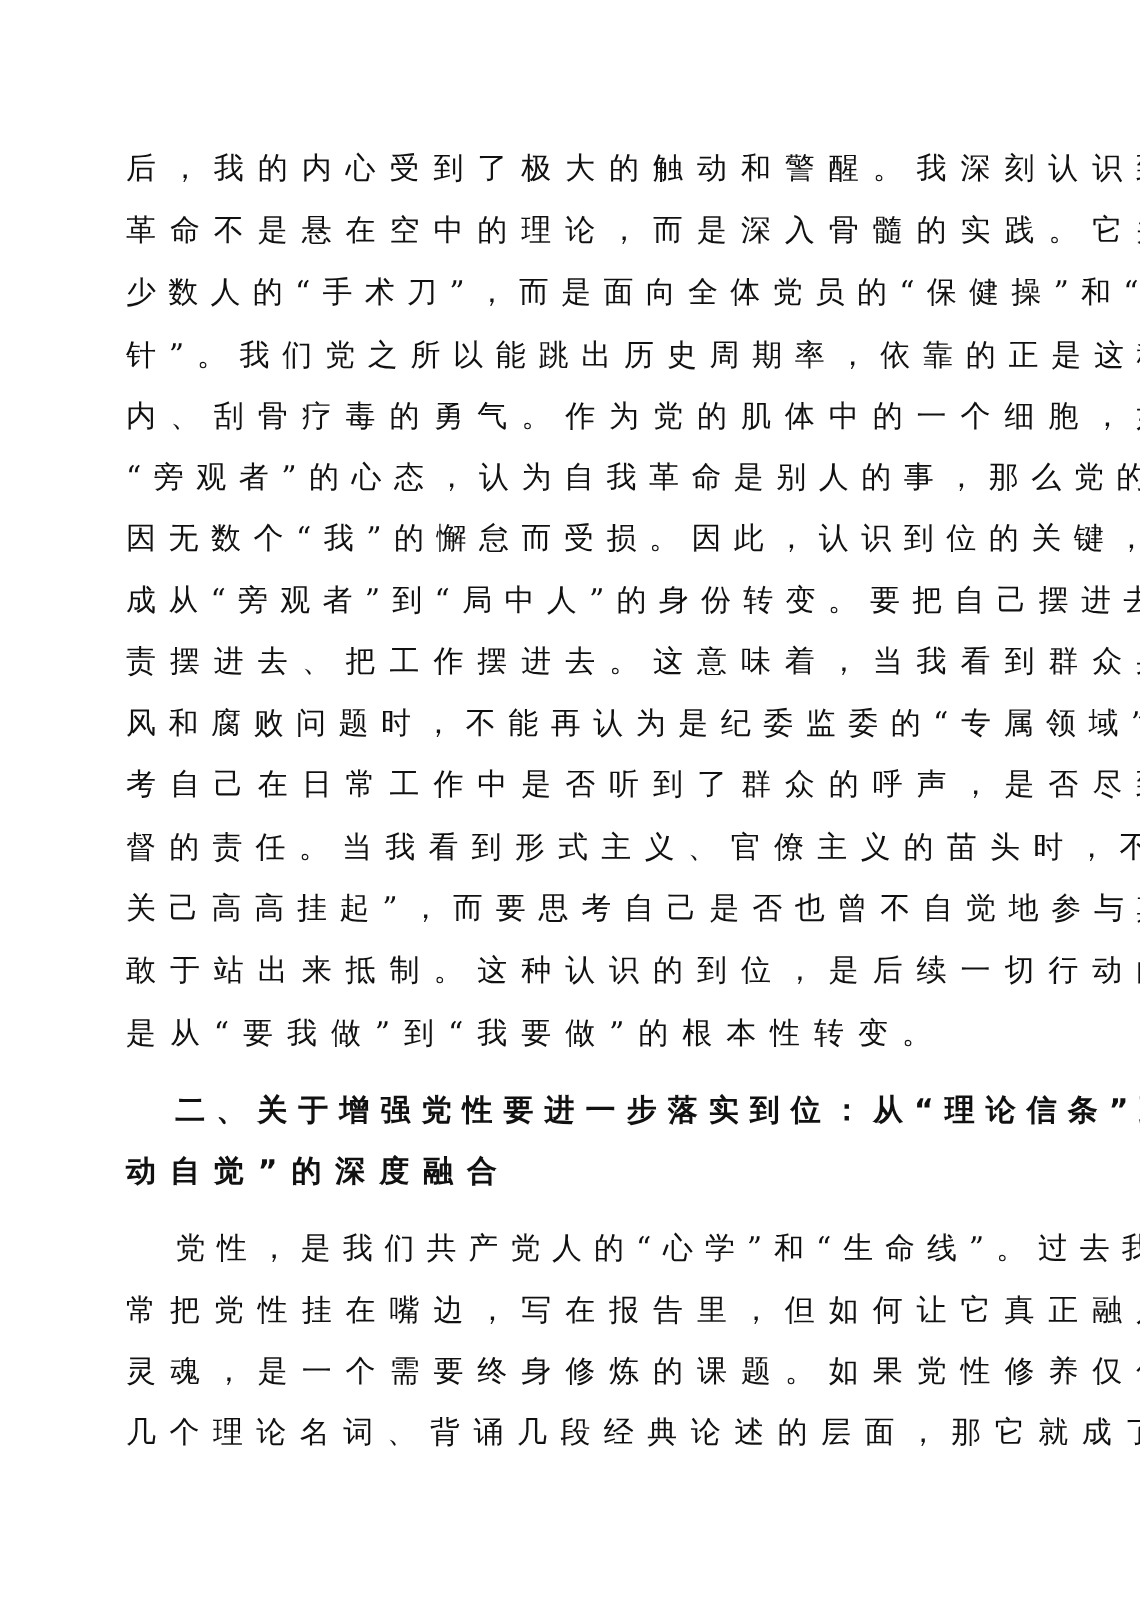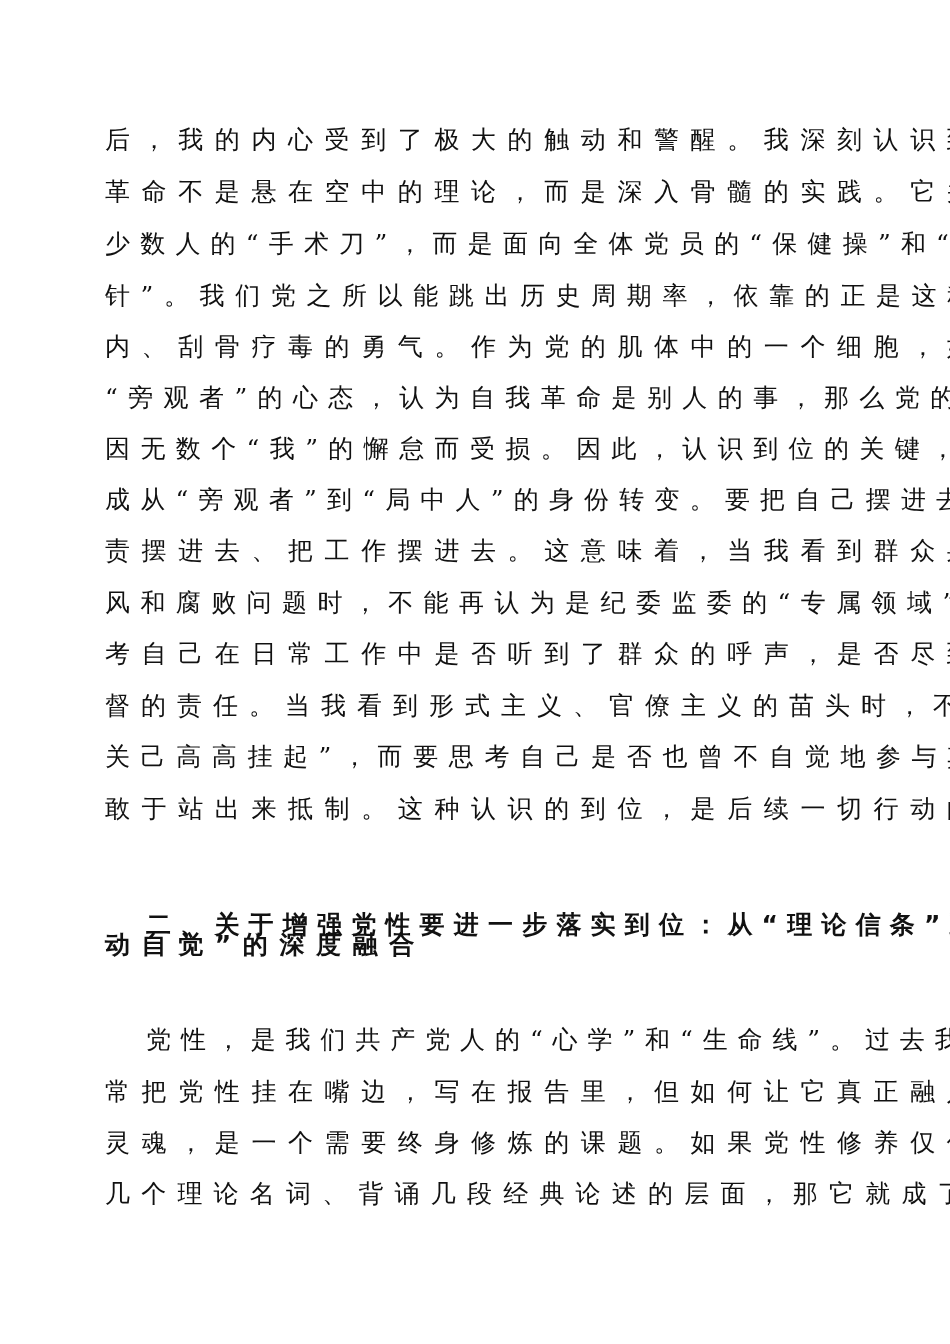--- a/index.html
+++ b/index.html
@@ -50,22 +50,23 @@
   <div class="line" style="top:329px;">内、刮骨疗毒的勇气。作为党的肌体中的一个细胞，如果我抱着</div>
   <div class="line" style="top:380px; letter-spacing:10.4px;">“旁观者”的心态，认为自我革命是别人的事，那么党的健康就会</div>
   <div class="line" style="top:431px; letter-spacing:10.4px;">因无数个“我”的懈怠而受损。因此，认识到位的关键，就是要完</div>
   <div class="line" style="top:482px; letter-spacing:10.2px;">成从“旁观者”到“局中人”的身份转变。要把自己摆进去、把职</div>
   <div class="line" style="top:533px;">责摆进去、把工作摆进去。这意味着，当我看到群众身边的不正之</div>
   <div class="line" style="top:585px; letter-spacing:10.4px;">风和腐败问题时，不能再认为是纪委监委的“专属领域”，而要思</div>
   <div class="line" style="top:636px;">考自己在日常工作中是否听到了群众的呼声，是否尽到了提醒和监</div>
   <div class="line" style="top:688px; letter-spacing:11px;">督的责任。当我看到形式主义、官僚主义的苗头时，不能再“事不</div>
   <div class="line" style="top:739px; letter-spacing:10.6px;">关己高高挂起”，而要思考自己是否也曾不自觉地参与其中，是否</div>
   <div class="line" style="top:791px;">敢于站出来抵制。这种认识的到位，是后续一切行动的逻辑起点，</div>
+  <div class="line" style="top:843px;">是从“要我做”到“我要做”的根本性转变。</div>
 
   <div class="line bold" style="top:907px; left:146px; width:700px; letter-spacing:9.2px;">二、关于增强党性要进一步落实到位：从“理论信条”到“行</div>
-  <div class="line bold" style="top:927px; letter-spacing:11.6px;">动自觉”的深度融合</div>
+  <div class="line bold" style="top:958px; letter-spacing:11.6px;">动自觉”的深度融合</div>
 
   <div class="line" style="top:1022px; left:146px; width:700px; letter-spacing:9.9px;">党性，是我们共产党人的“心学”和“生命线”。过去我们常</div>
   <div class="line" style="top:1074px;">常把党性挂在嘴边，写在报告里，但如何让它真正融入血液、铸入</div>
   <div class="line" style="top:1125px;">灵魂，是一个需要终身修炼的课题。如果党性修养仅仅停留在学习</div>
   <div class="line" style="top:1176px; letter-spacing:11.2px;">几个理论名词、背诵几段经典论述的层面，那它就成了脆弱的“理</div>
 
 </div>
 
 </body></html>

